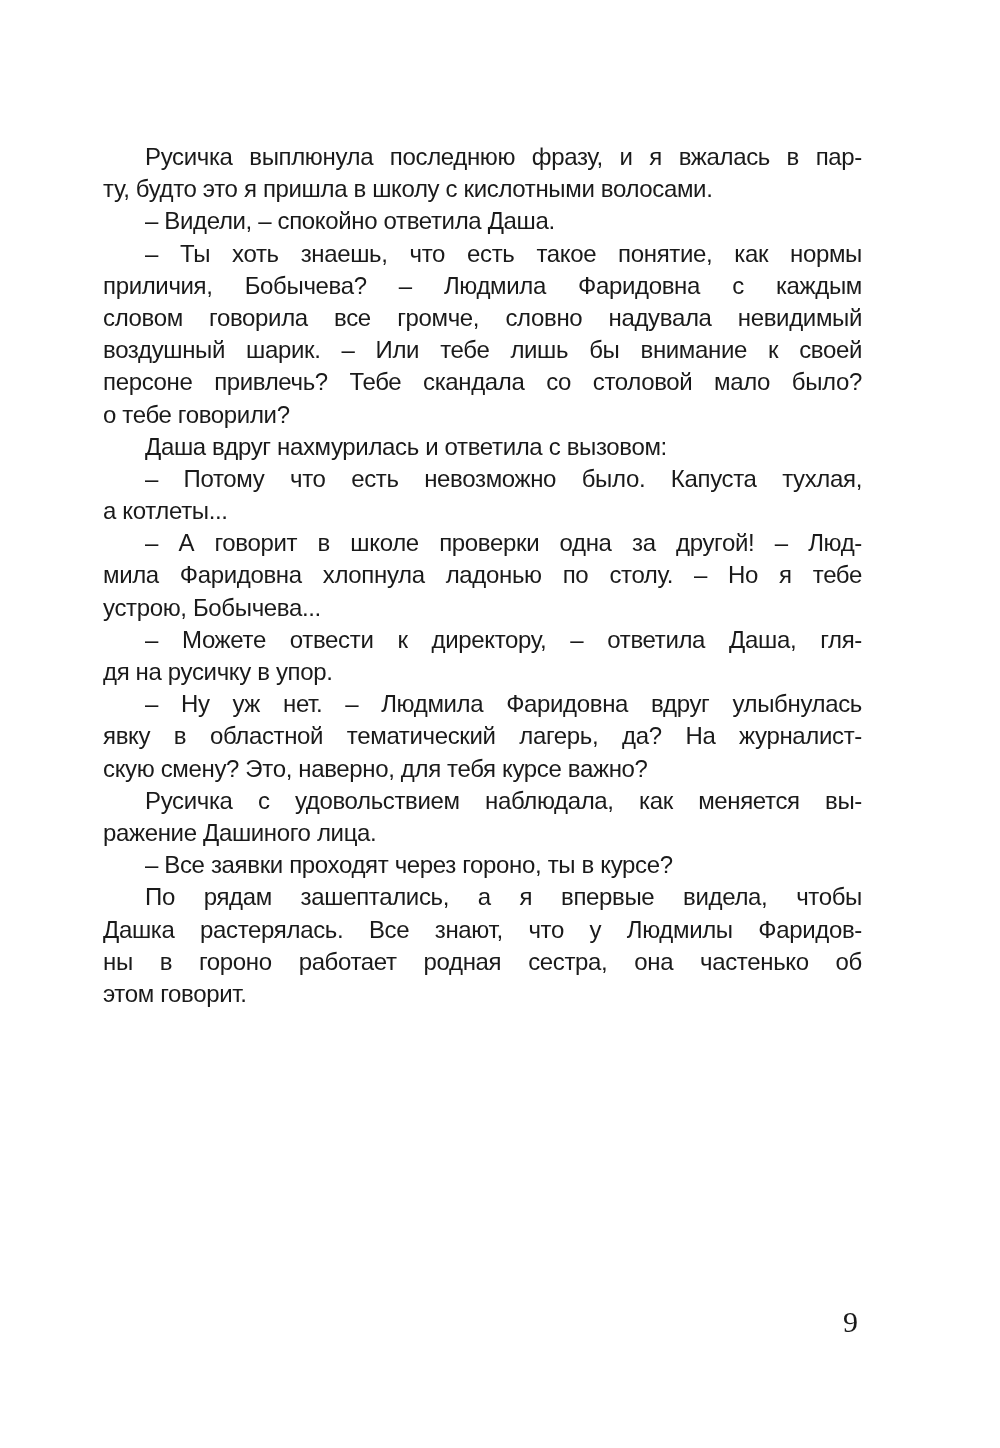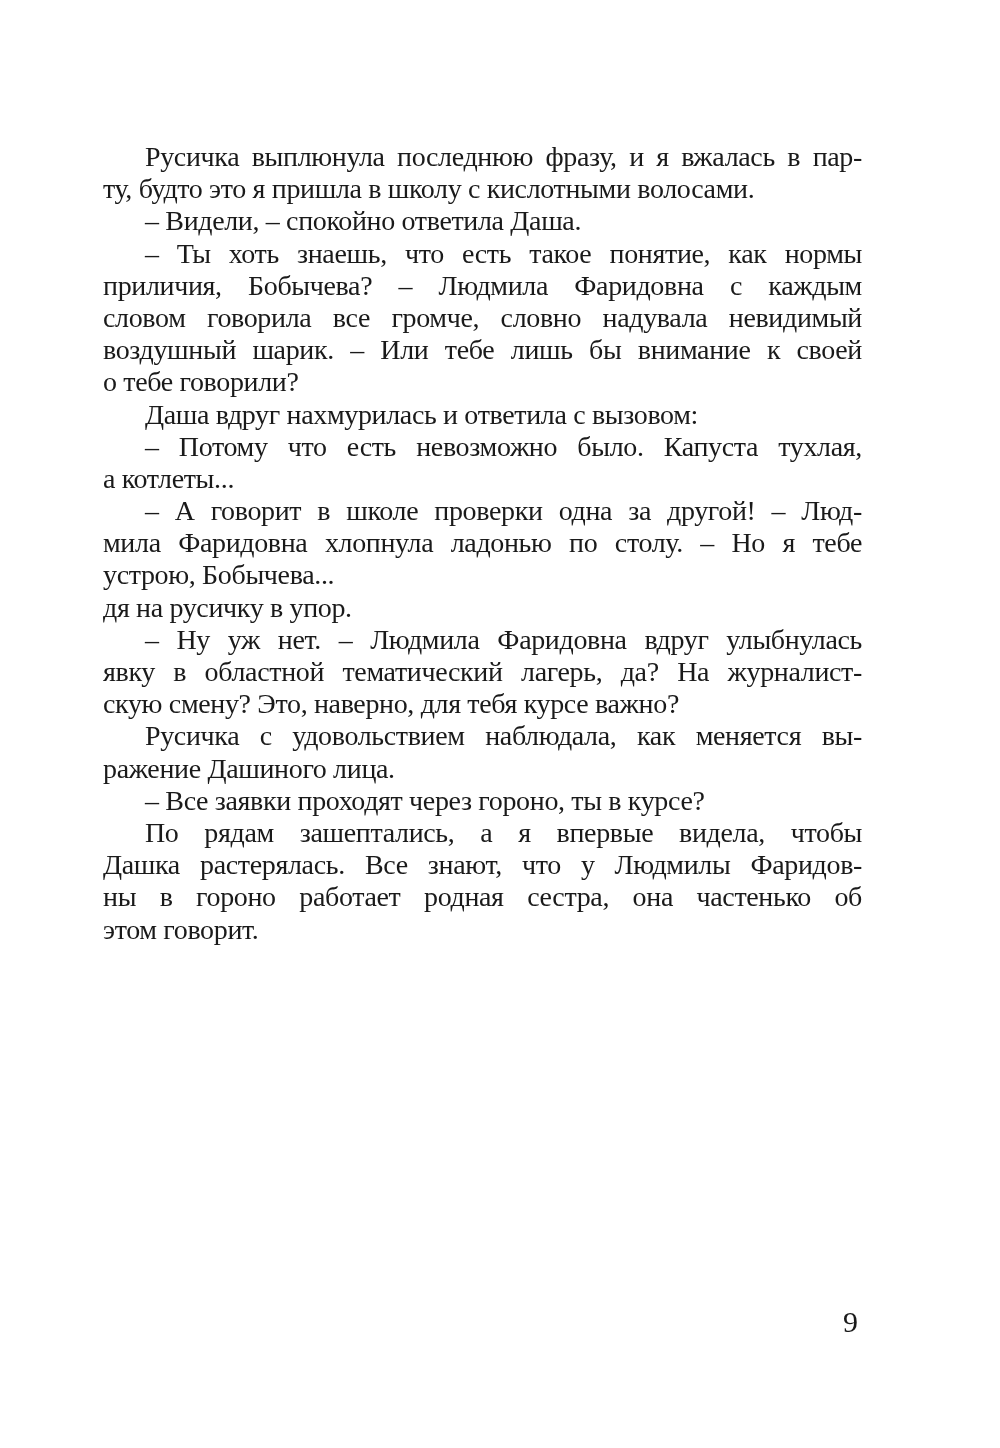--- a/index.html
+++ b/index.html
@@ -18,22 +18,22 @@
       position: absolute;
       left: 0; top: 0;
       width: 1000px; height: 1448px;
       background: #ffffff;
     }
     .text-block {
       position: absolute;
       left: 103px;
       top: 141px;
       width: 759px;
-      font-family: Liberation Serif, serif;
-      font-size: 28px;
+      font-family: Liberation Sans, sans-serif;
+      font-size: 24px;
       line-height: 32.2px;
       letter-spacing: -0.35px;
     }
     .line {
       display: block;
       height: 32.2px;
       white-space: nowrap;
       text-align: justify;
       text-align-last: justify;
     }
@@ -58,27 +58,29 @@
 
 <div class="page">
   <div class="text-block" id="text-block">
     <span class="line indent">Русичка выплюнула последнюю фразу, и я вжалась в пар-</span>
     <span class="line last">ту, будто это я пришла в школу с кислотными волосами.</span>
     <span class="line indent last">– Видели, – спокойно ответила Даша.</span>
     <span class="line indent">– Ты хоть знаешь, что есть такое понятие, как нормы</span>
     <span class="line">приличия, Бобычева? – Людмила Фаридовна с каждым</span>
     <span class="line">словом говорила все громче, словно надувала невидимый</span>
     <span class="line">воздушный шарик. – Или тебе лишь бы внимание к своей</span>
+    <span class="line">персоне привлечь? Тебе скандала со столовой мало было?</span>
     <span class="line last">о тебе говорили?</span>
     <span class="line indent last">Даша вдруг нахмурилась и ответила с вызовом:</span>
     <span class="line indent">– Потому что есть невозможно было. Капуста тухлая,</span>
     <span class="line last">а котлеты...</span>
     <span class="line indent">– А говорит в школе проверки одна за другой! – Люд-</span>
     <span class="line">мила Фаридовна хлопнула ладонью по столу. – Но я тебе</span>
     <span class="line last">устрою, Бобычева...</span>
+    <span class="line indent">– Можете отвести к директору, – ответила Даша, гля-</span>
     <span class="line last">дя на русичку в упор.</span>
     <span class="line indent">– Ну уж нет. – Людмила Фаридовна вдруг улыбнулась</span>
     <span class="line">явку в областной тематический лагерь, да? На журналист-</span>
     <span class="line last">скую смену? Это, наверно, для тебя курсе важно?</span>
     <span class="line indent">Русичка с удовольствием наблюдала, как меняется вы-</span>
     <span class="line last">ражение Дашиного лица.</span>
     <span class="line indent last">– Все заявки проходят через гороно, ты в курсе?</span>
     <span class="line indent">По рядам зашептались, а я впервые видела, чтобы</span>
     <span class="line">Дашка растерялась. Все знают, что у Людмилы Фаридов-</span>
     <span class="line">ны в гороно работает родная сестра, она частенько об</span>

